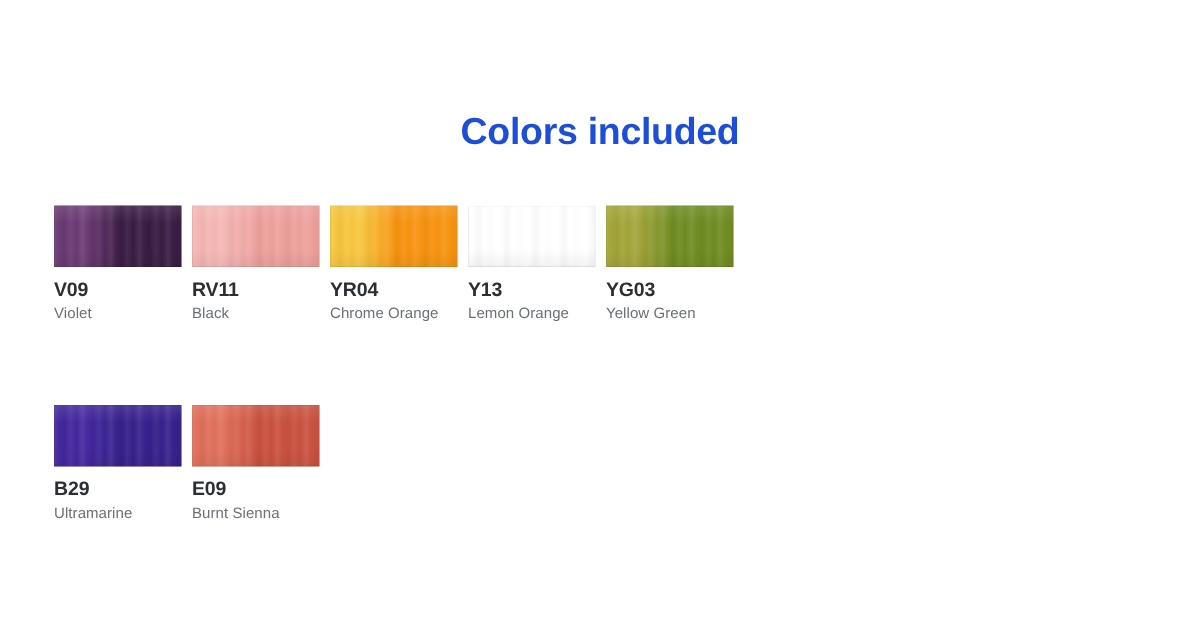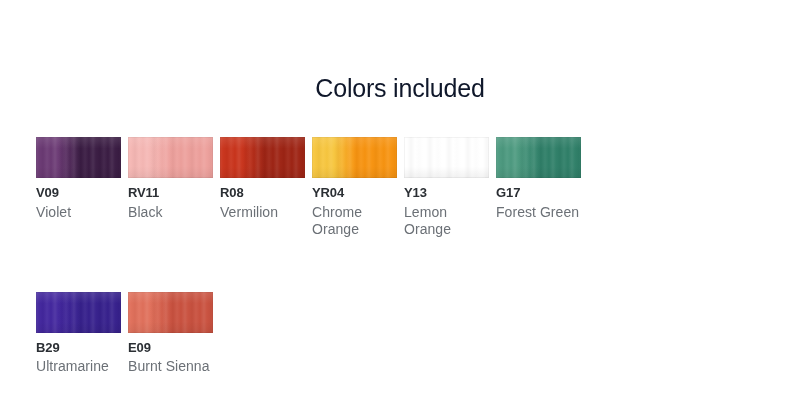--- a/index.html
+++ b/index.html
@@ -20,22 +20,22 @@
     position: relative;
     box-sizing: border-box;
   }
   .title {
     position: absolute;
     top: 74px;
     left: 0;
     width: 800px;
     text-align: center;
     font-size: 25px;
-    font-weight: normal;
-    color: #0f172a;
+    font-weight: bold;
+    color: #1d4ed8;
     letter-spacing: -0.2px;
   }
   .grid {
     position: absolute;
     top: 137px;
     left: 36px;
     width: 736px;
   }
   .row {
     display: flex;
@@ -80,21 +80,21 @@
   .code {
     margin-top: 8px;
     font-size: 13px;
     font-weight: bold;
     color: #2b2f34;
     line-height: 1.15;
     letter-spacing: -0.1px;
   }
   .cname {
     margin-top: 3px;
-    font-size: 14px;
+    font-size: 10px;
     font-weight: normal;
     color: #6b7076;
     line-height: 1.2;
     letter-spacing: 0.05px;
   }
 </style>
 </head>
 <body>
 
 <div class="page">
@@ -113,50 +113,42 @@
         </div>
         <div class="swatch-cell">
           <div class="swatch" style="background: linear-gradient(to right, rgb(245, 183, 180) 0%, rgb(245, 183, 180) 26%, rgb(237, 160, 156) 52%, rgb(237, 160, 156) 100%);">
             <div class="streaks"></div>
             <div class="sheen" style="background: linear-gradient(rgba(255, 255, 255, 0.1), rgba(255, 255, 255, 0) 28%, rgba(0, 0, 0, 0) 72%, rgba(0, 0, 0, 0.05));"></div>
           </div>
           <div class="code">RV11</div>
           <div class="cname">Black</div>
         </div>
         <div class="swatch-cell">
-          <div class="swatch" style="background: linear-gradient(to right, rgb(201, 52, 28) 0%, rgb(201, 52, 28) 26%, rgb(158, 36, 20) 52%, rgb(158, 36, 20) 100%);">
-            <div class="streaks"></div>
-            <div class="sheen" style="background: linear-gradient(rgba(255, 255, 255, 0.1), rgba(255, 255, 255, 0) 28%, rgba(0, 0, 0, 0) 72%, rgba(0, 0, 0, 0.05));"></div>
-          </div>
-          <div class="code">R08</div>
-          <div class="cname">Vermilion</div>
-        </div>
-        <div class="swatch-cell">
           <div class="swatch" style="background: linear-gradient(to right, rgb(247, 198, 63) 0%, rgb(247, 198, 63) 26%, rgb(247, 147, 16) 52%, rgb(247, 147, 16) 100%);">
             <div class="streaks"></div>
             <div class="sheen" style="background: linear-gradient(rgba(255, 255, 255, 0.1), rgba(255, 255, 255, 0) 28%, rgba(0, 0, 0, 0) 72%, rgba(0, 0, 0, 0.05));"></div>
           </div>
           <div class="code">YR04</div>
           <div class="cname">Chrome Orange</div>
         </div>
         <div class="swatch-cell">
           <div class="swatch">
             <div class="streaks"></div>
             <div class="sheen" style="background: linear-gradient(rgba(255, 255, 255, 0.1), rgba(255, 255, 255, 0) 28%, rgba(0, 0, 0, 0) 72%, rgba(0, 0, 0, 0.05));"></div>
           </div>
           <div class="code">Y13</div>
           <div class="cname">Lemon Orange</div>
         </div>
         <div class="swatch-cell">
-          <div class="swatch" style="background: linear-gradient(to right, rgb(77, 154, 128) 0%, rgb(77, 154, 128) 26%, rgb(47, 127, 104) 52%, rgb(47, 127, 104) 100%);">
+          <div class="swatch" style="background: linear-gradient(to right, rgb(163, 165, 58) 0%, rgb(163, 165, 58) 26%, rgb(111, 140, 34) 52%, rgb(111, 140, 34) 100%);">
             <div class="streaks"></div>
             <div class="sheen" style="background: linear-gradient(rgba(255, 255, 255, 0.1), rgba(255, 255, 255, 0) 28%, rgba(0, 0, 0, 0) 72%, rgba(0, 0, 0, 0.05));"></div>
           </div>
-          <div class="code">G17</div>
-          <div class="cname">Forest Green</div>
+          <div class="code">YG03</div>
+          <div class="cname">Yellow Green</div>
         </div>
       </div>
     <div class="row row-2">
         <div class="swatch-cell">
           <div class="swatch" style="background: linear-gradient(to right, rgb(67, 39, 158) 0%, rgb(67, 39, 158) 26%, rgb(54, 32, 140) 52%, rgb(54, 32, 140) 100%);">
             <div class="streaks"></div>
             <div class="sheen" style="background: linear-gradient(rgba(255, 255, 255, 0.1), rgba(255, 255, 255, 0) 28%, rgba(0, 0, 0, 0) 72%, rgba(0, 0, 0, 0.05));"></div>
           </div>
           <div class="code">B29</div>
           <div class="cname">Ultramarine</div>

